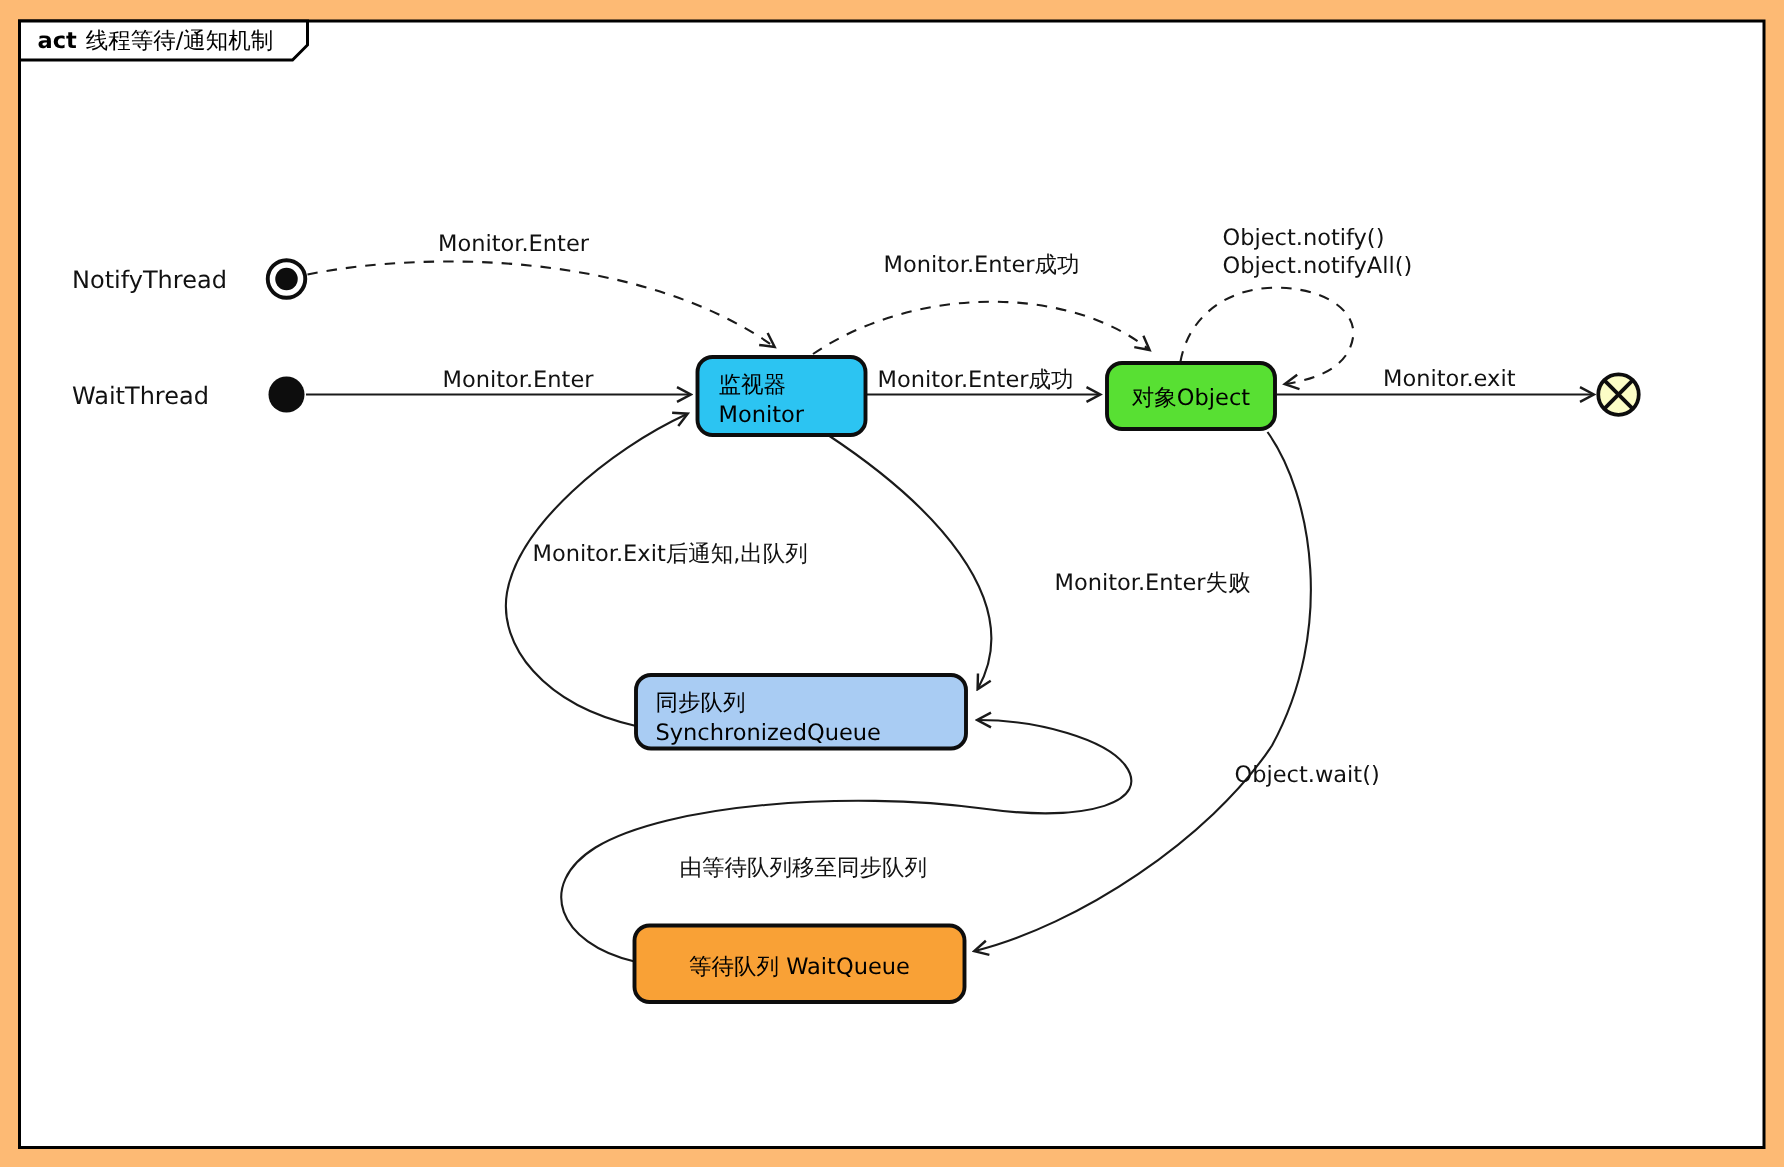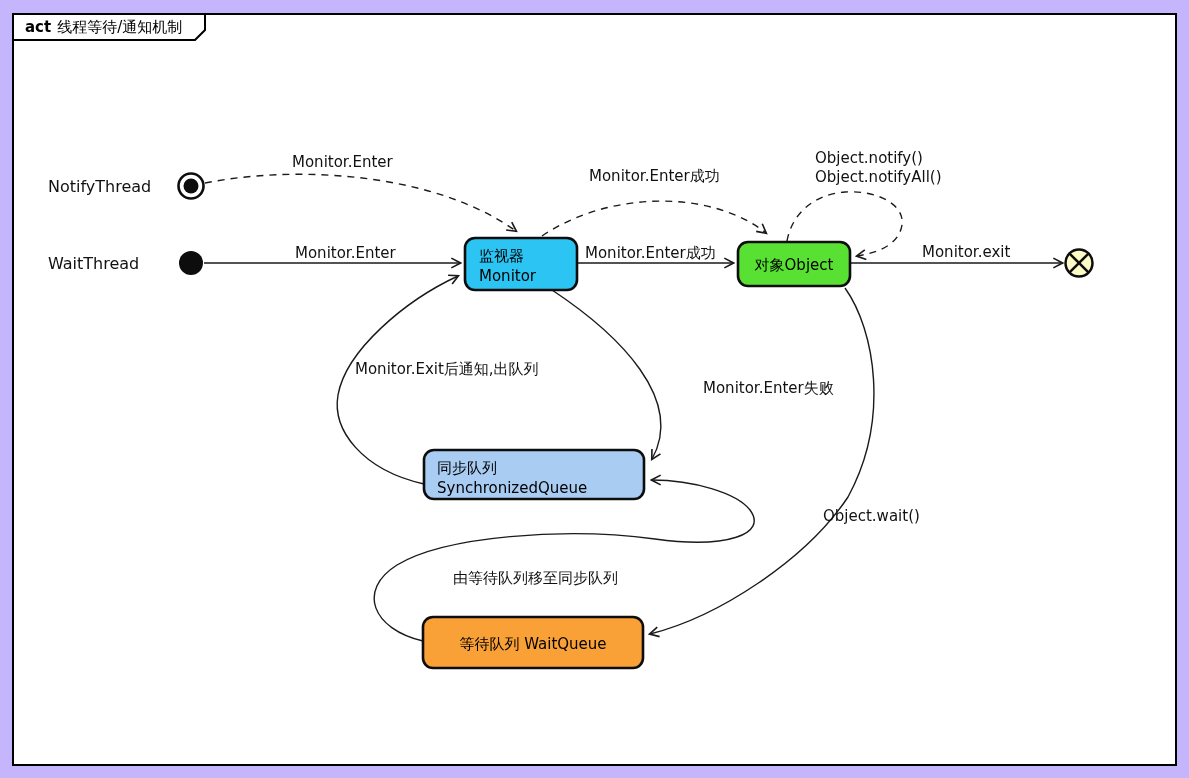--- a/index.html
+++ b/index.html
@@ -1,20 +1,20 @@
 <!DOCTYPE html>
 <html><head>
 <meta charset="utf-8">
 <style>
   html, body { margin: 0; padding: 0; background: #ffffff; }
   .stage {
     position: relative;
     width: 1189px;
     height: 778px;
-    background: #c4b5fd;
+    background: #fdba74;
     font-family: "DejaVu Sans", "Liberation Sans", sans-serif;
   }
   svg { display: block; }
   .edge {
     fill: none;
     stroke: #1a1a1a;
     stroke-width: 1.4;
   }
   .edge.dashed { stroke-dasharray: 7 6; }
   .node-rect {

